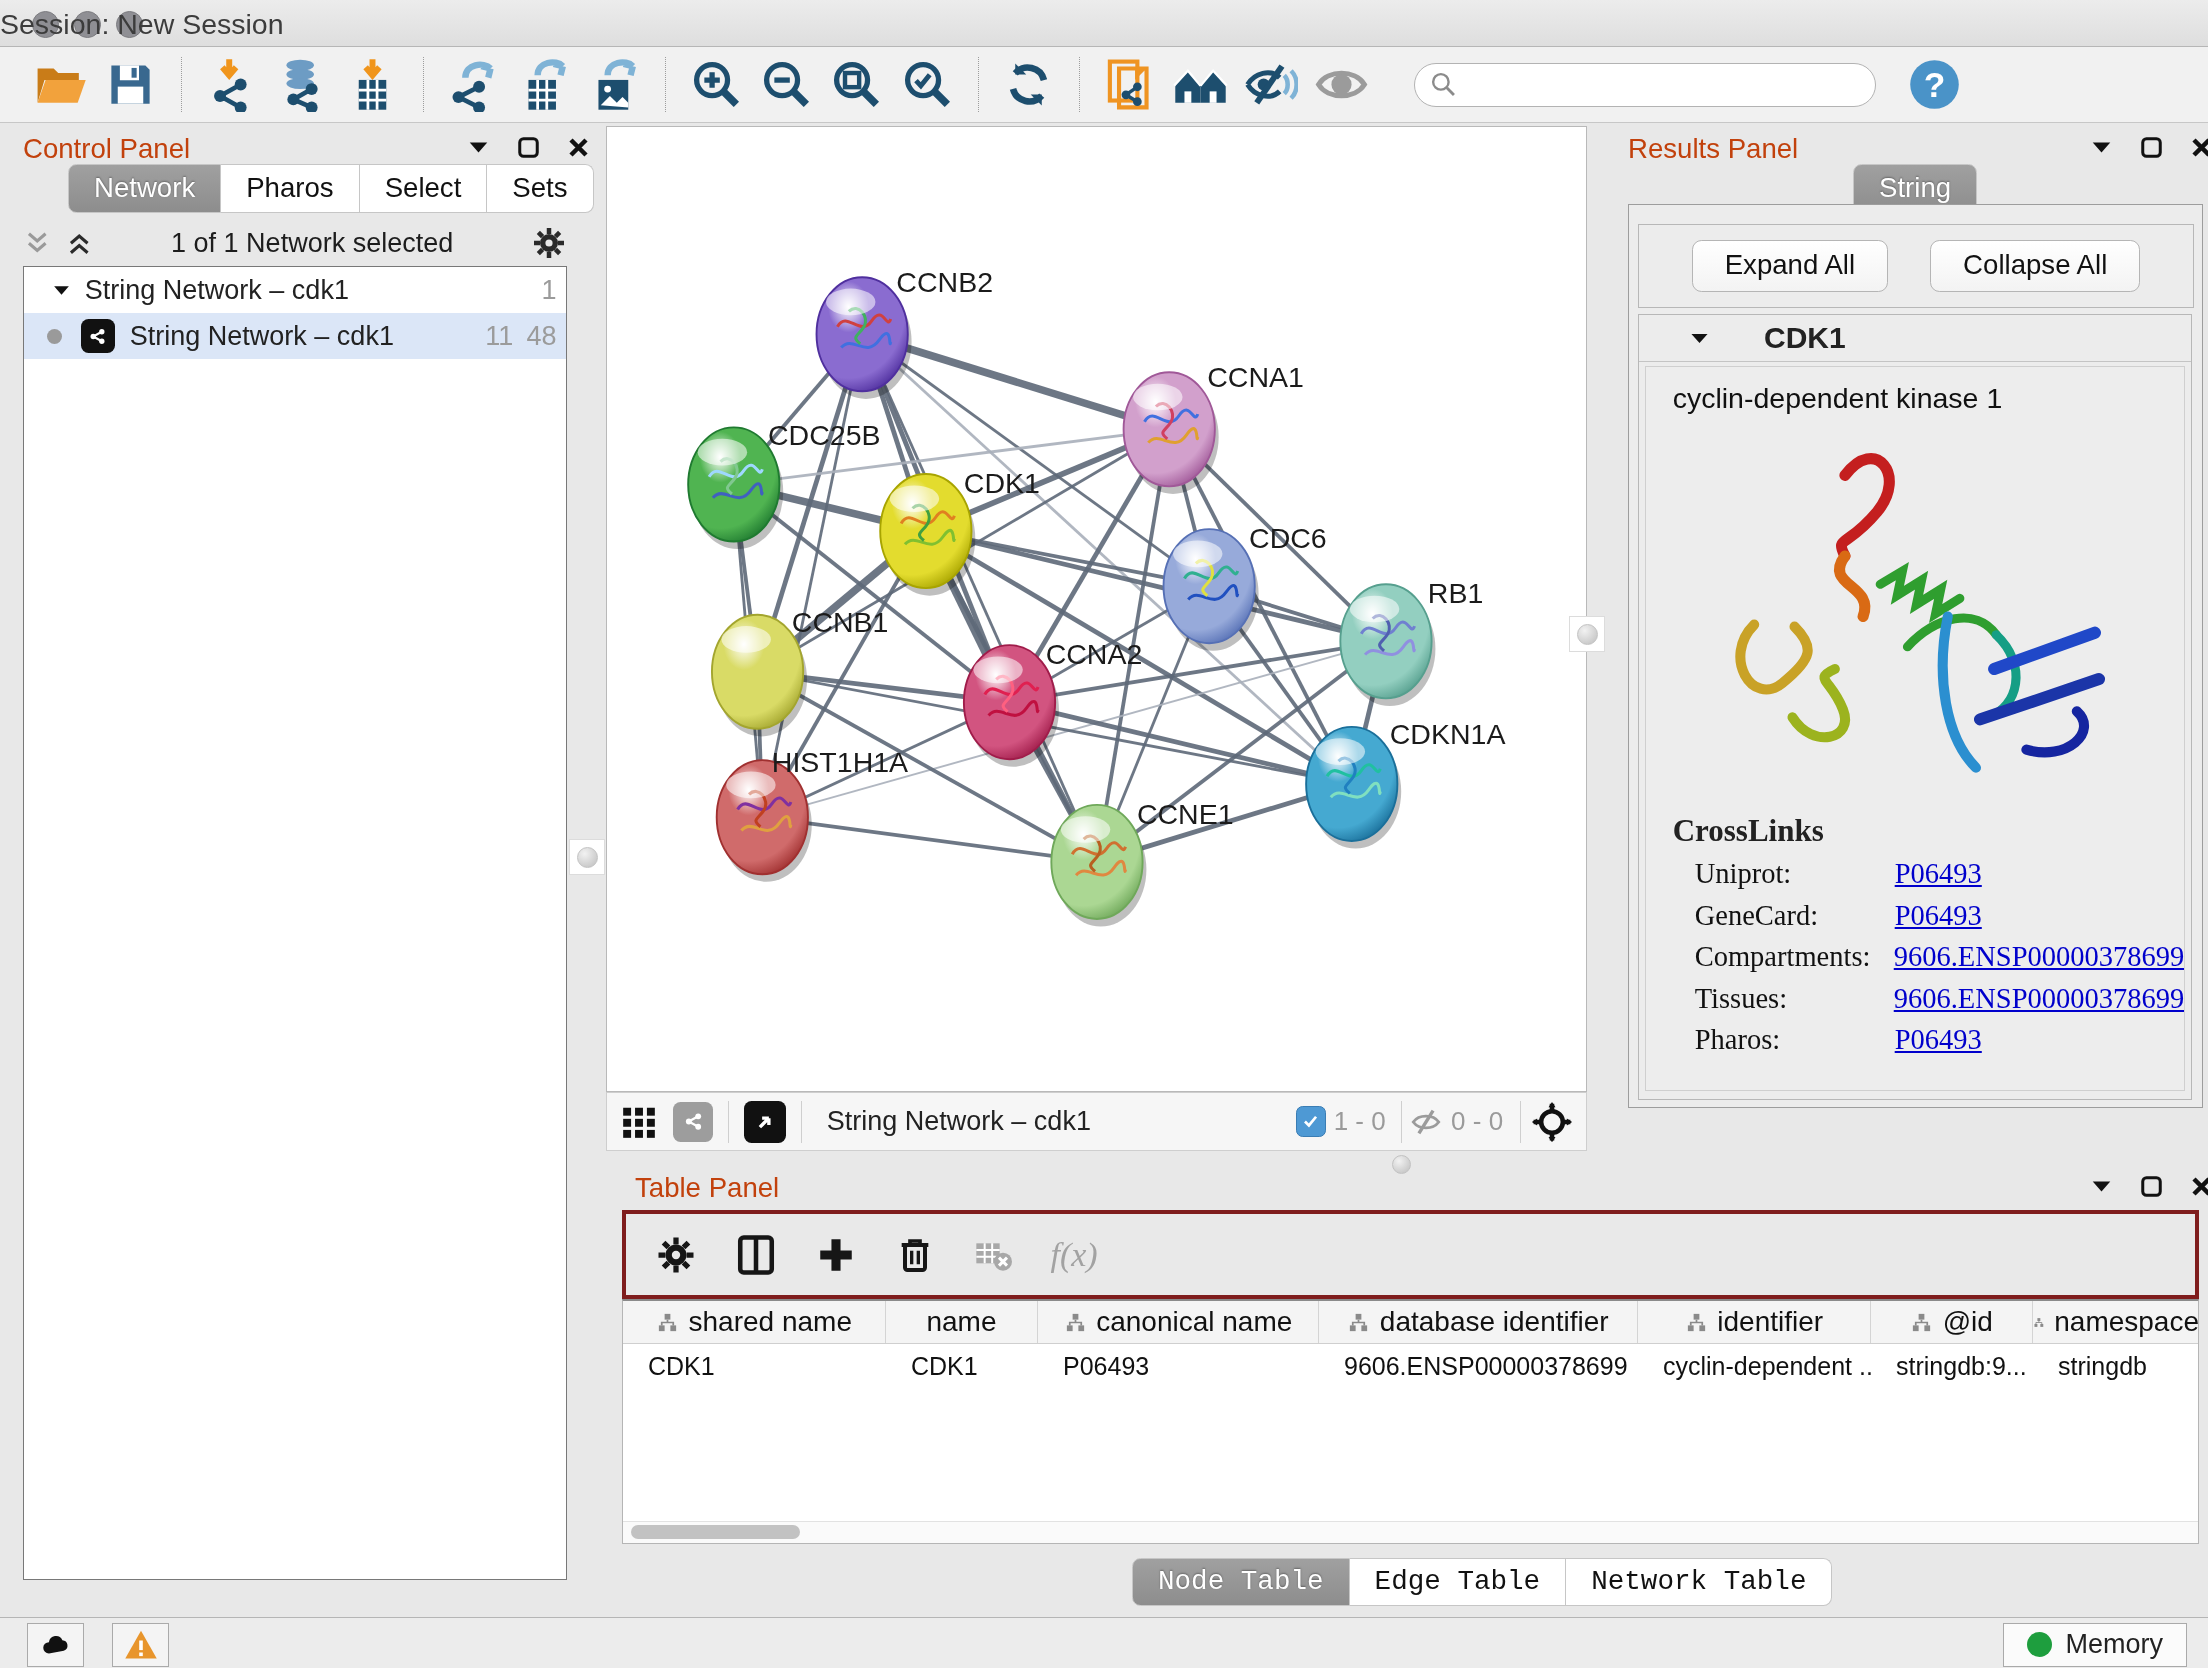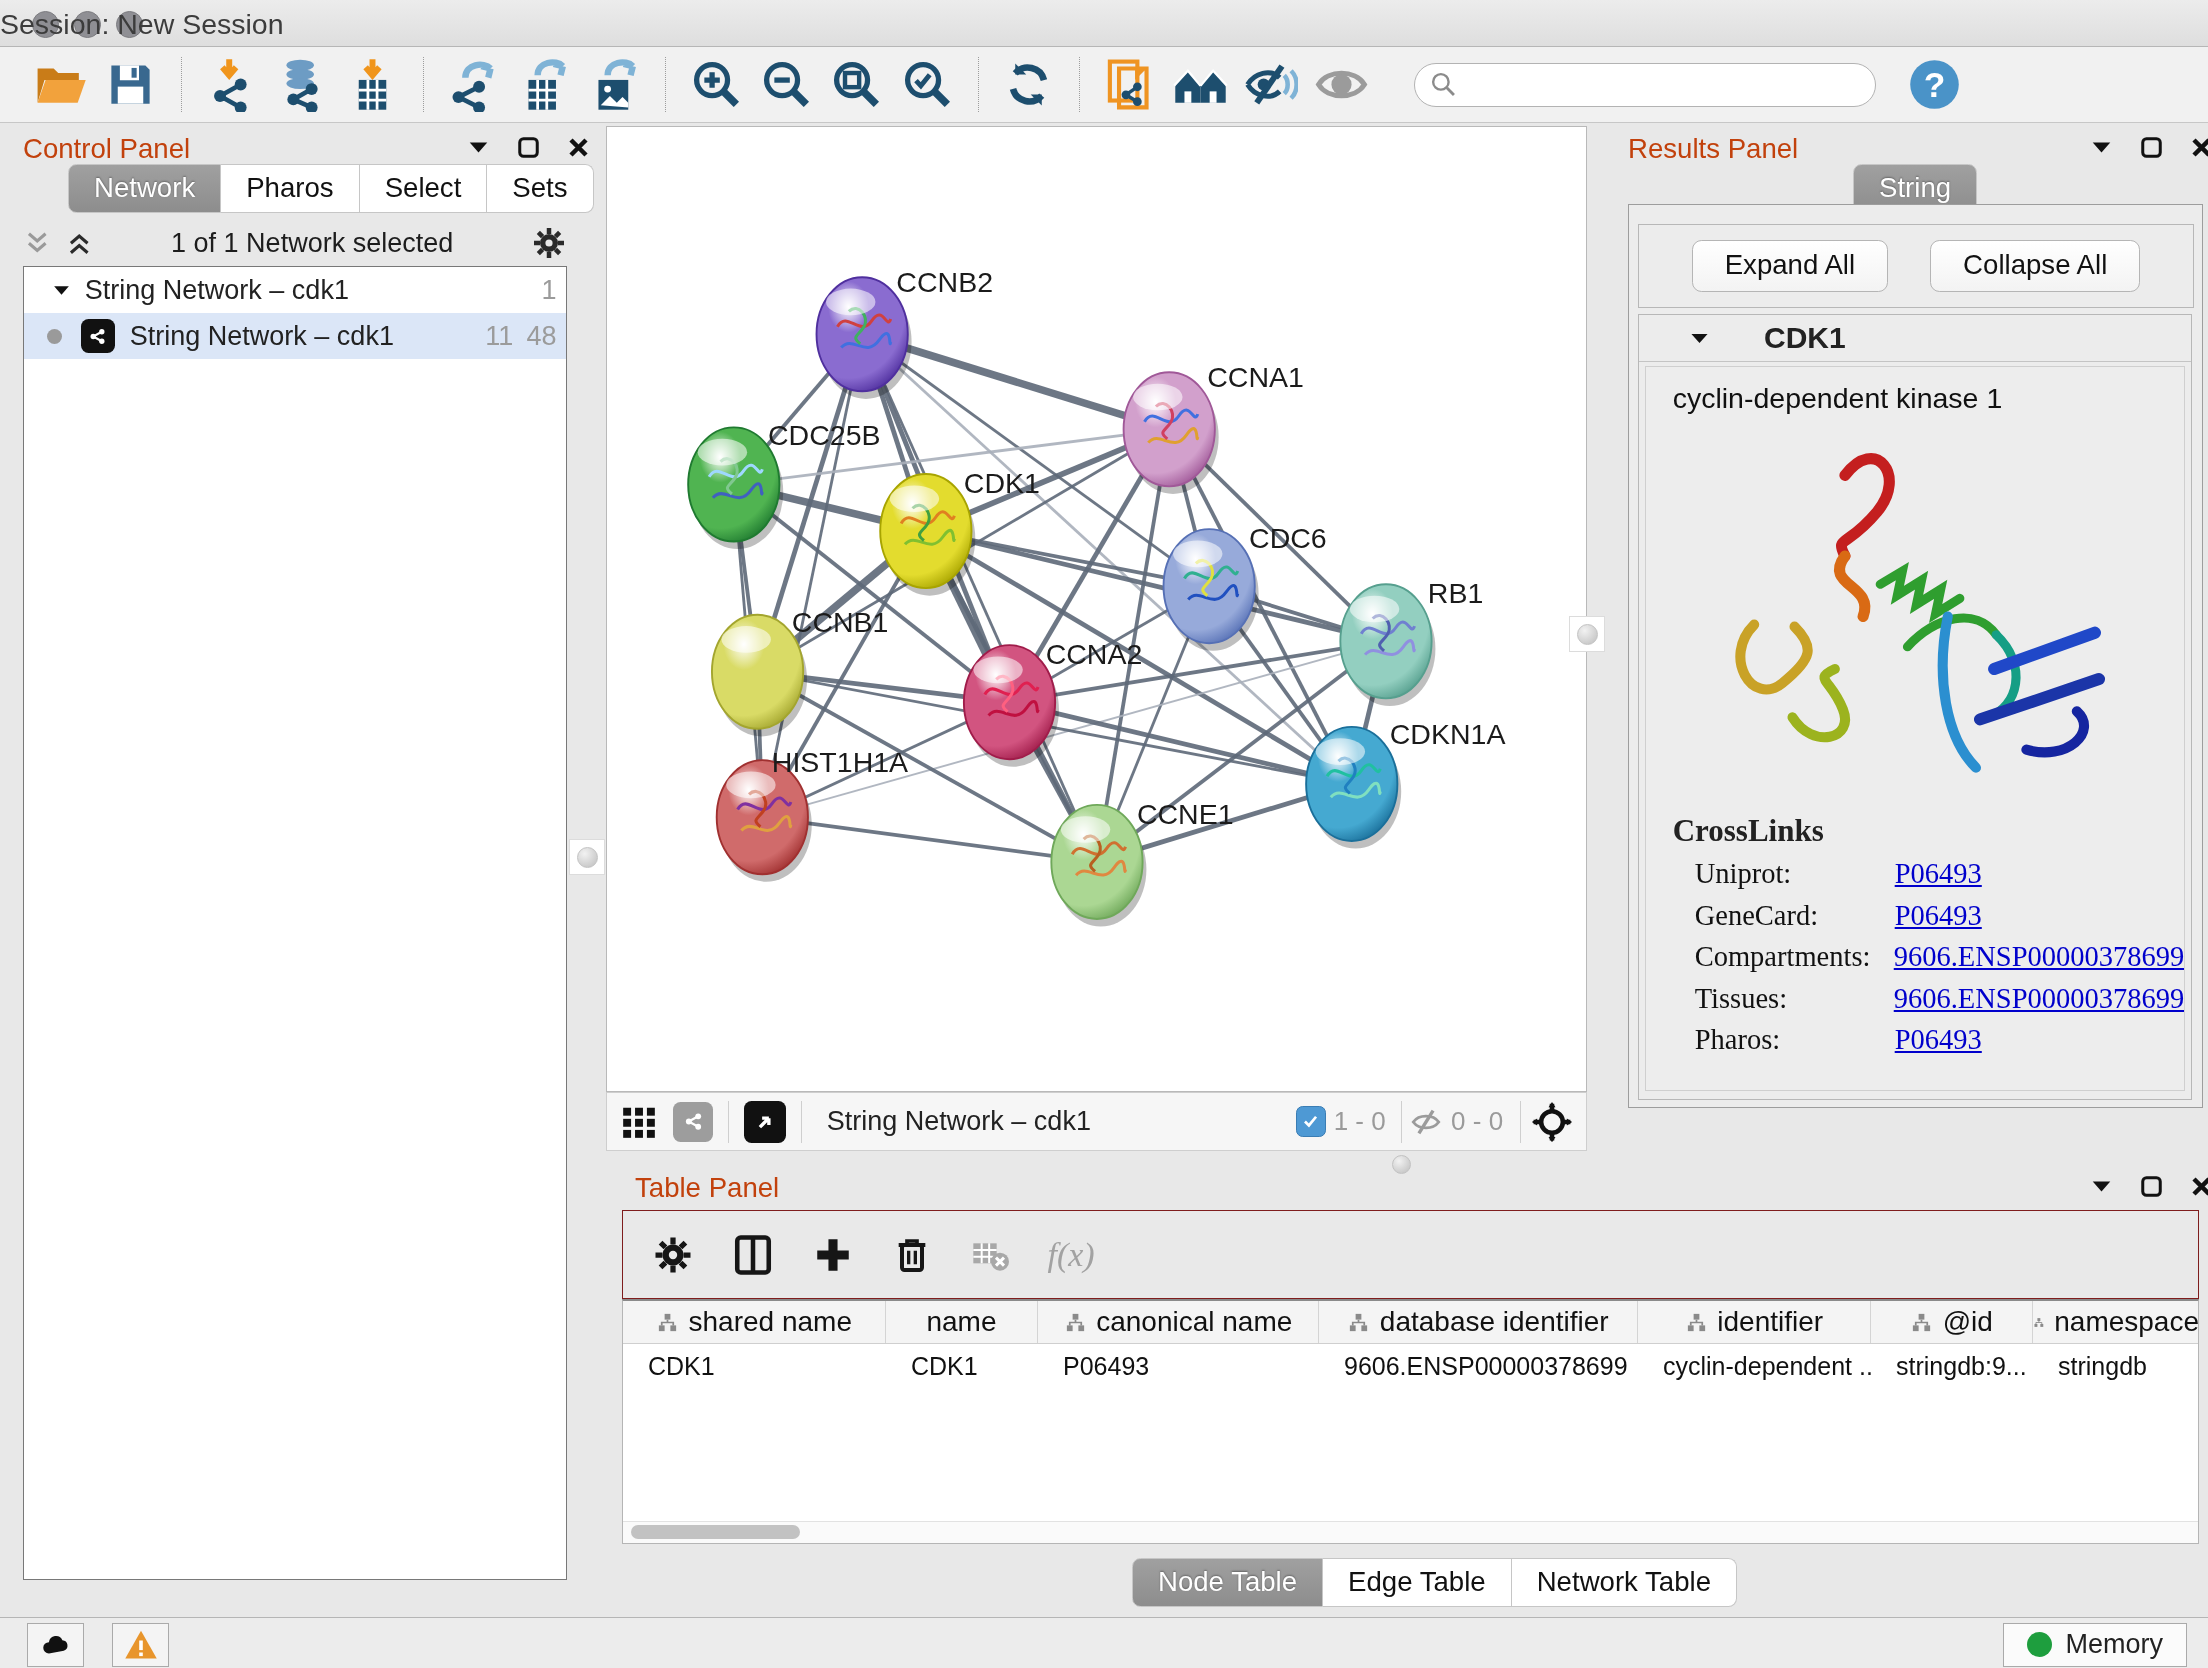--- a/index.html
+++ b/index.html
@@ -71,35 +71,35 @@
   .cdk-title{font-size:30px;font-weight:bold;margin-left:53px;}
   .cdk-body{position:absolute;left:5.7px;top:51px;right:5.7px;bottom:7.6px;border:1px solid #cfcfcf;
     background:#ededed;overflow:hidden;}
   .cdk-desc{font-size:28.5px;color:#111;margin:15px 0 0 27px;}
   .xl-title{font-family:"Liberation Serif",serif;font-weight:bold;font-size:31px;margin:17px 0 5.7px 27px;}
   .xl-row{display:flex;font-family:"Liberation Serif",serif;font-size:28.5px;margin:9.5px 0 0 49px;}
   .xl-label{width:200px;color:#111;}
   .xl-link{color:#0000cc;text-decoration:underline;}
   
   .tbl-toolbar{position:absolute;left:622px;top:1210px;width:1577px;height:89px;
-    background:#e9e9e9;border:1px solid #7f1d1d;display:flex;align-items:center;
+    background:#e9e9e9;border:4px solid #7f1d1d;display:flex;align-items:center;
     box-sizing:border-box;padding-left:28.5px;gap:38px;}
   .fx{font-family:"Liberation Serif",serif;font-style:italic;font-size:34px;color:#a2a2a2;}
   .tbl-box{position:absolute;left:622px;top:1299px;width:1577px;height:245px;background:#fff;
     border:1px solid #b5b5b5;border-top:2.9px solid #8a8a8a;box-sizing:border-box;overflow:hidden;}
   .tbl-headrow{display:flex;height:42px;background:#f4f4f4;border-bottom:1px solid #cfcfcf;}
   .th{display:flex;align-items:center;justify-content:center;gap:9.5px;font-size:28px;color:#111;
     border-right:1px solid #d4d4d4;box-sizing:border-box;overflow:hidden;white-space:nowrap;flex:0 0 auto;}
   .tbl-datarow{display:flex;height:44px;align-items:center;}
   .td{font-size:25px;color:#111;box-sizing:border-box;padding-left:25px;overflow:hidden;
     white-space:nowrap;flex:0 0 auto;}
   .hscroll{position:absolute;left:0;bottom:0;width:100%;height:21px;background:#fafafa;
     border-top:1px solid #e2e2e2;}
   .hthumb{position:absolute;left:7.6px;top:2.9px;width:169px;height:14.3px;border-radius:7.6px;background:#c2c2c2;}
-  .tbl-tabs{position:absolute;top:1558px;left:1132px;}
+  .tbl-tabs{position:absolute;top:1558px;left:1132px;font-family:Liberation Mono, monospace;}
   
   .statusbar{position:absolute;left:0;top:1617px;width:100%;height:51px;background:#ececec;
     border-top:1.9px solid #b5b5b5;}
   .sb-btn{position:absolute;top:4.8px;width:55px;height:42px;background:#f4f4f4;border:1px solid #aaa;
     display:flex;align-items:center;justify-content:center;}
   .mem-btn{position:absolute;top:4.8px;right:21px;height:42px;background:#fbfbfb;border:1px solid #aaa;
     display:flex;align-items:center;gap:13.3px;padding:0 23px;font-size:27px;}
   .mem-dot{width:25px;height:25px;border-radius:50%;background:#1e9e3e;}
   svg{display:block;}
 </style>

